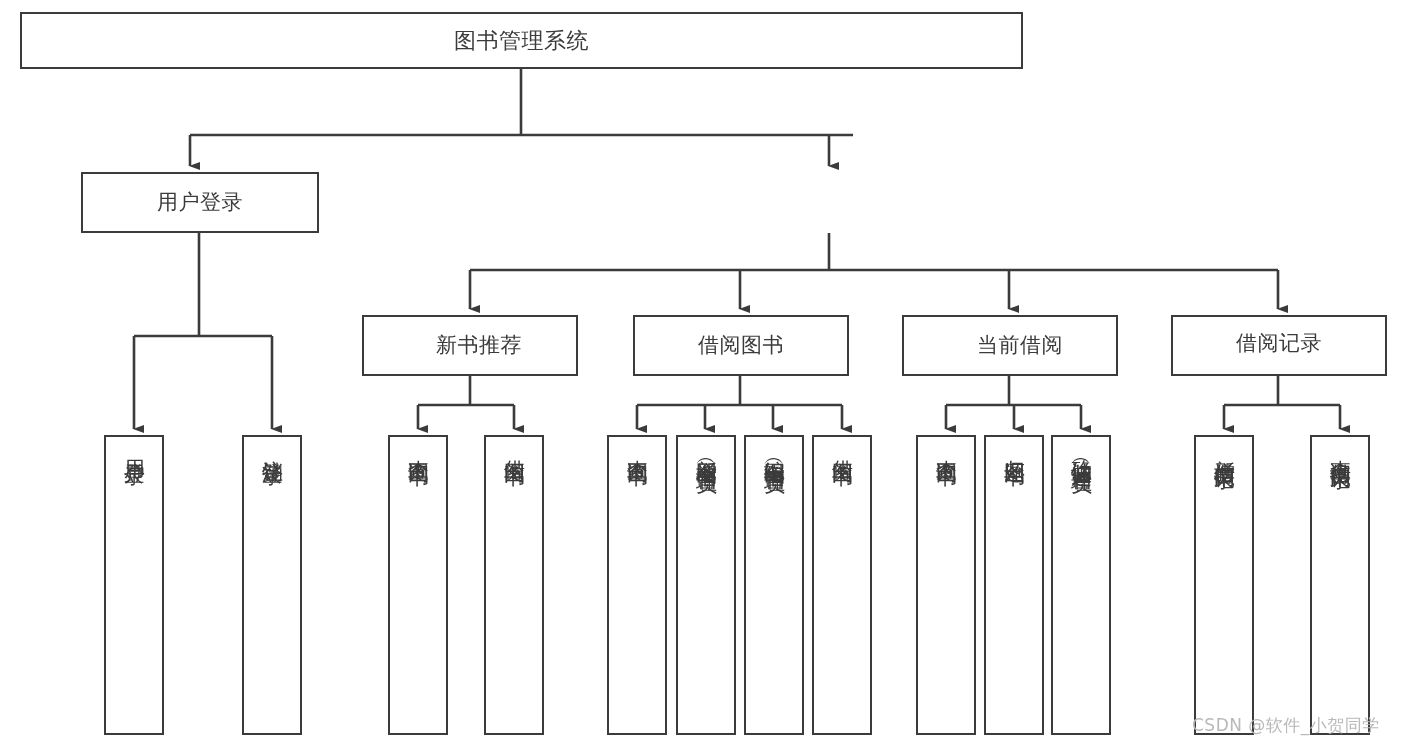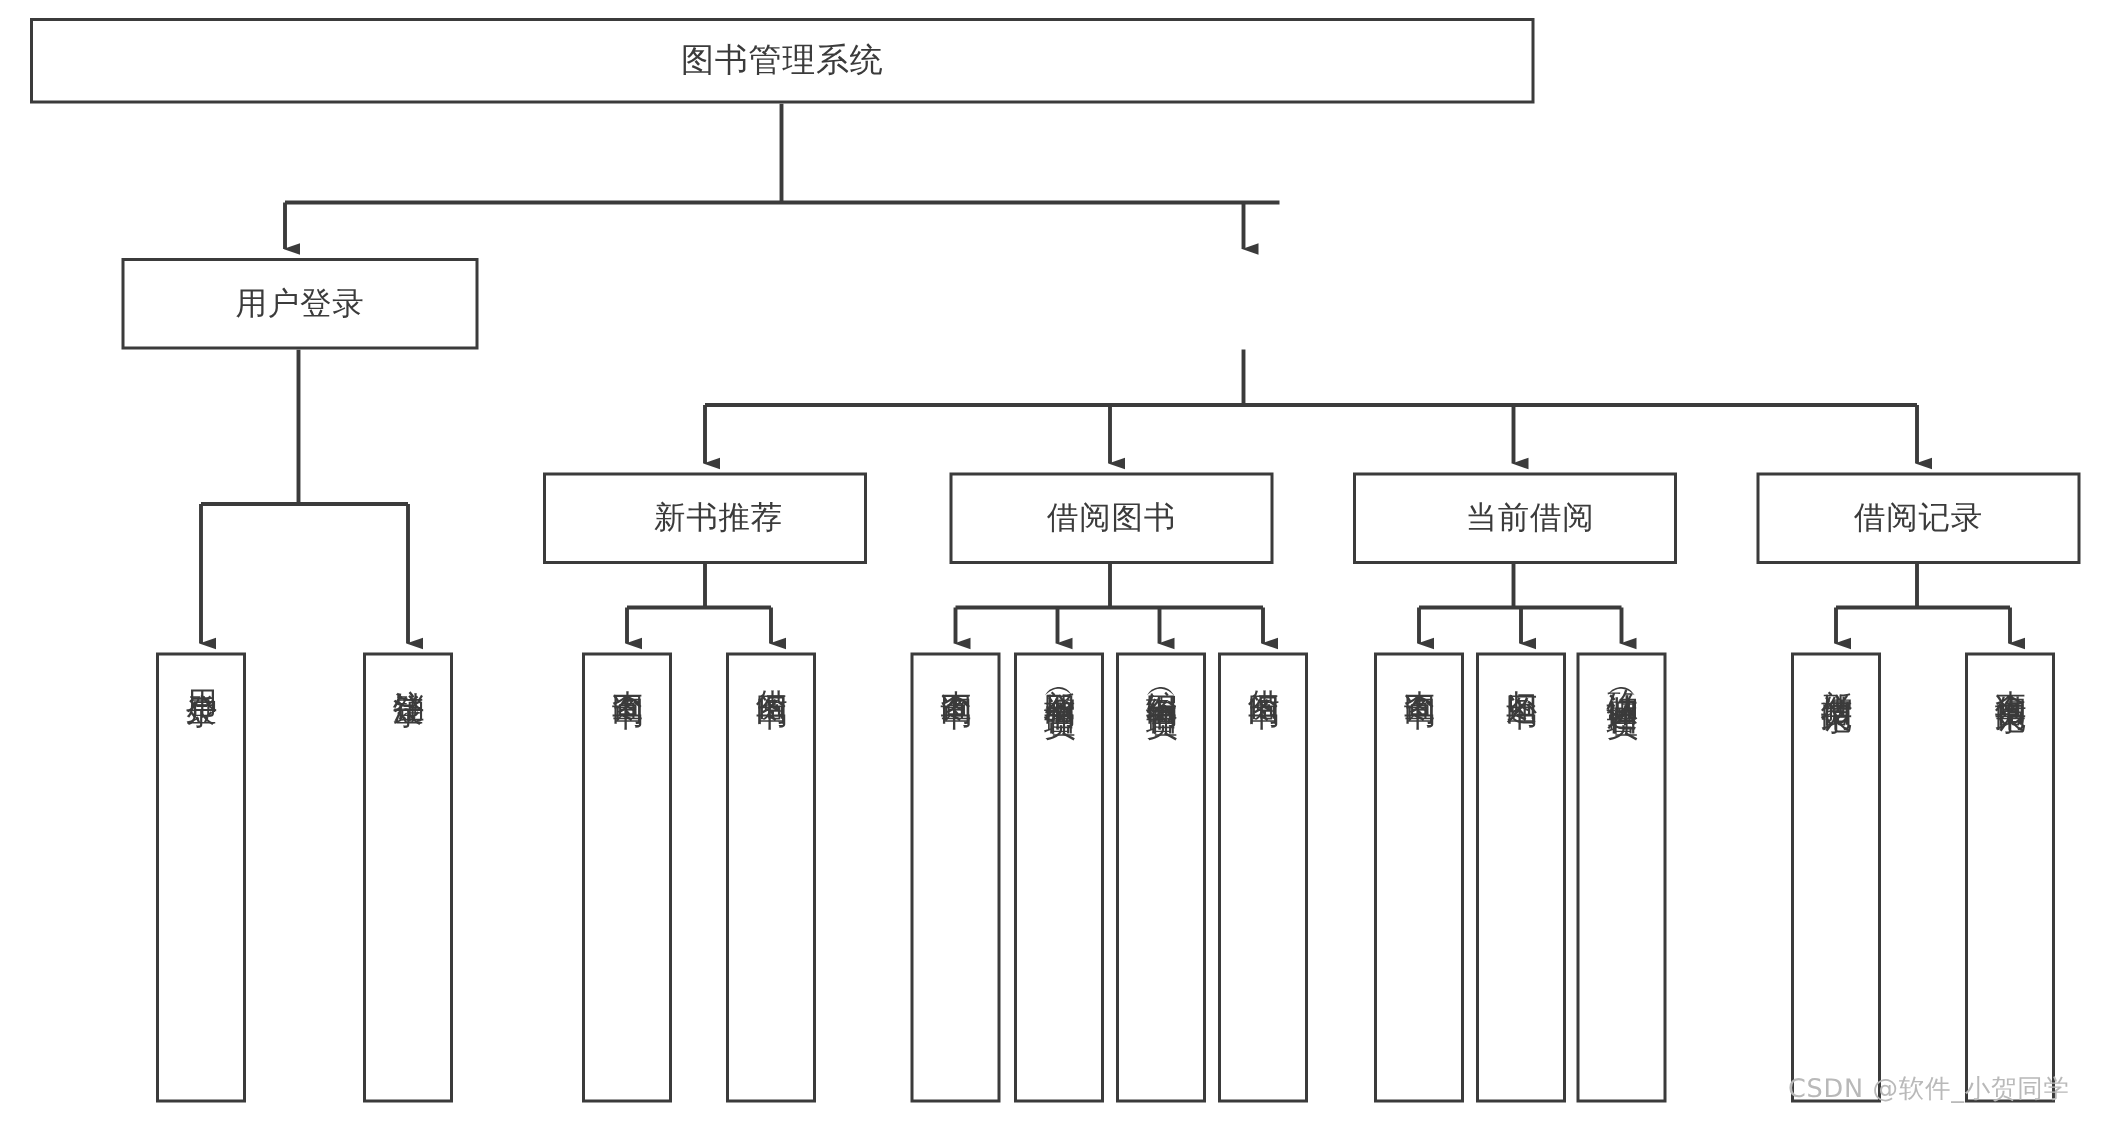--- a/index.html
+++ b/index.html
@@ -145,21 +145,21 @@
   </div>
 
   <div class="node horiz" style="left:633px; top:315px; width:216px; height:61px;">
     <span class="node-label">借阅图书</span>
   </div>
 
   <div class="node horiz" style="left:902px; top:315px; width:216px; height:61px;padding-left:20px;">
     <span class="node-label">当前借阅</span>
   </div>
 
-  <div class="node horiz" style="left:1171px; top:315px; width:216px; height:61px;">
+  <div class="node horiz" style="left:1171px; top:315px; width:216px; height:61px;font-family:Liberation Mono, monospace;">
     <span class="node-label">借阅记录</span>
   </div>
 
   <div class="node vert" style="left:104px; top:435px; width:60px; height:300px;">
     <span class="node-label">用户登录</span>
   </div>
 
   <div class="node vert" style="left:242px; top:435px; width:60px; height:300px;">
     <span class="node-label">注销登录</span>
   </div>

